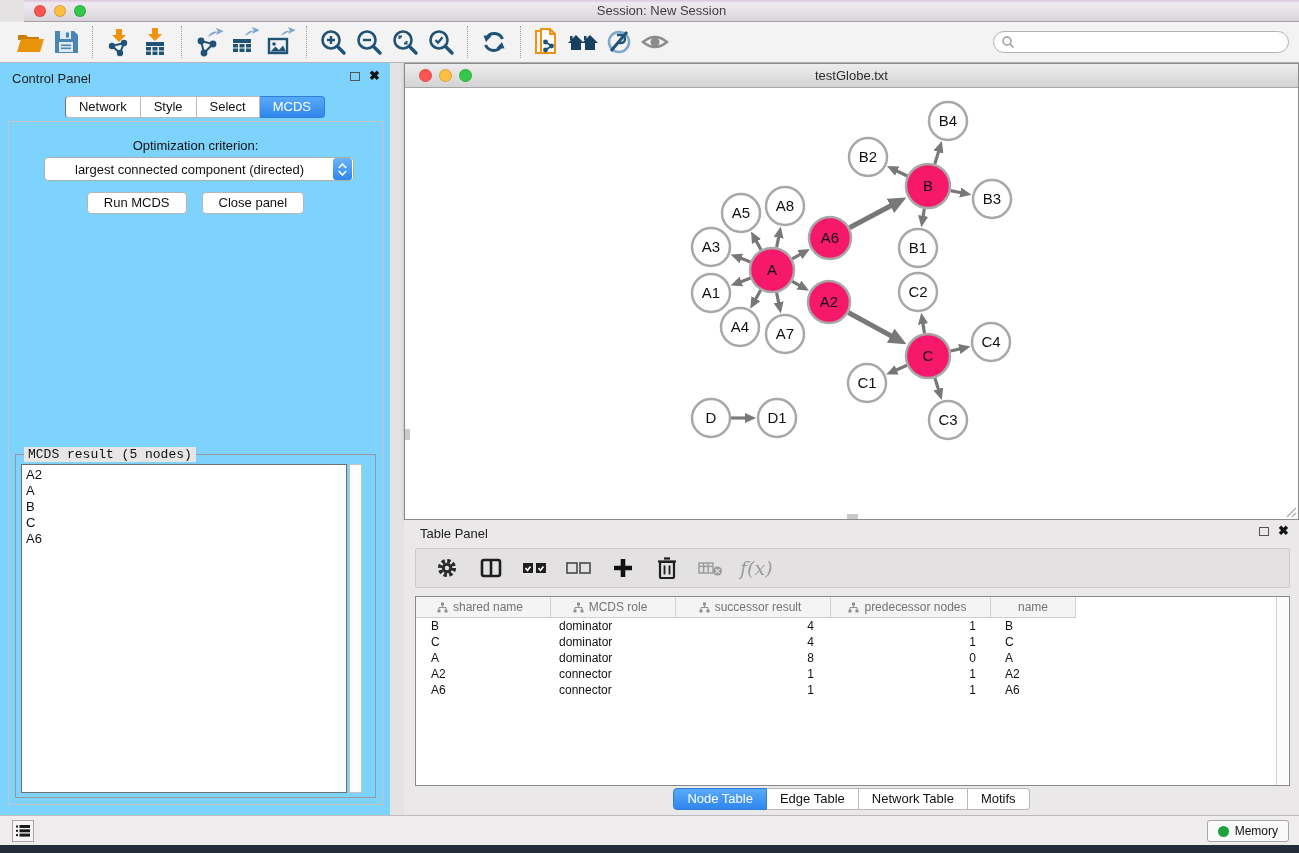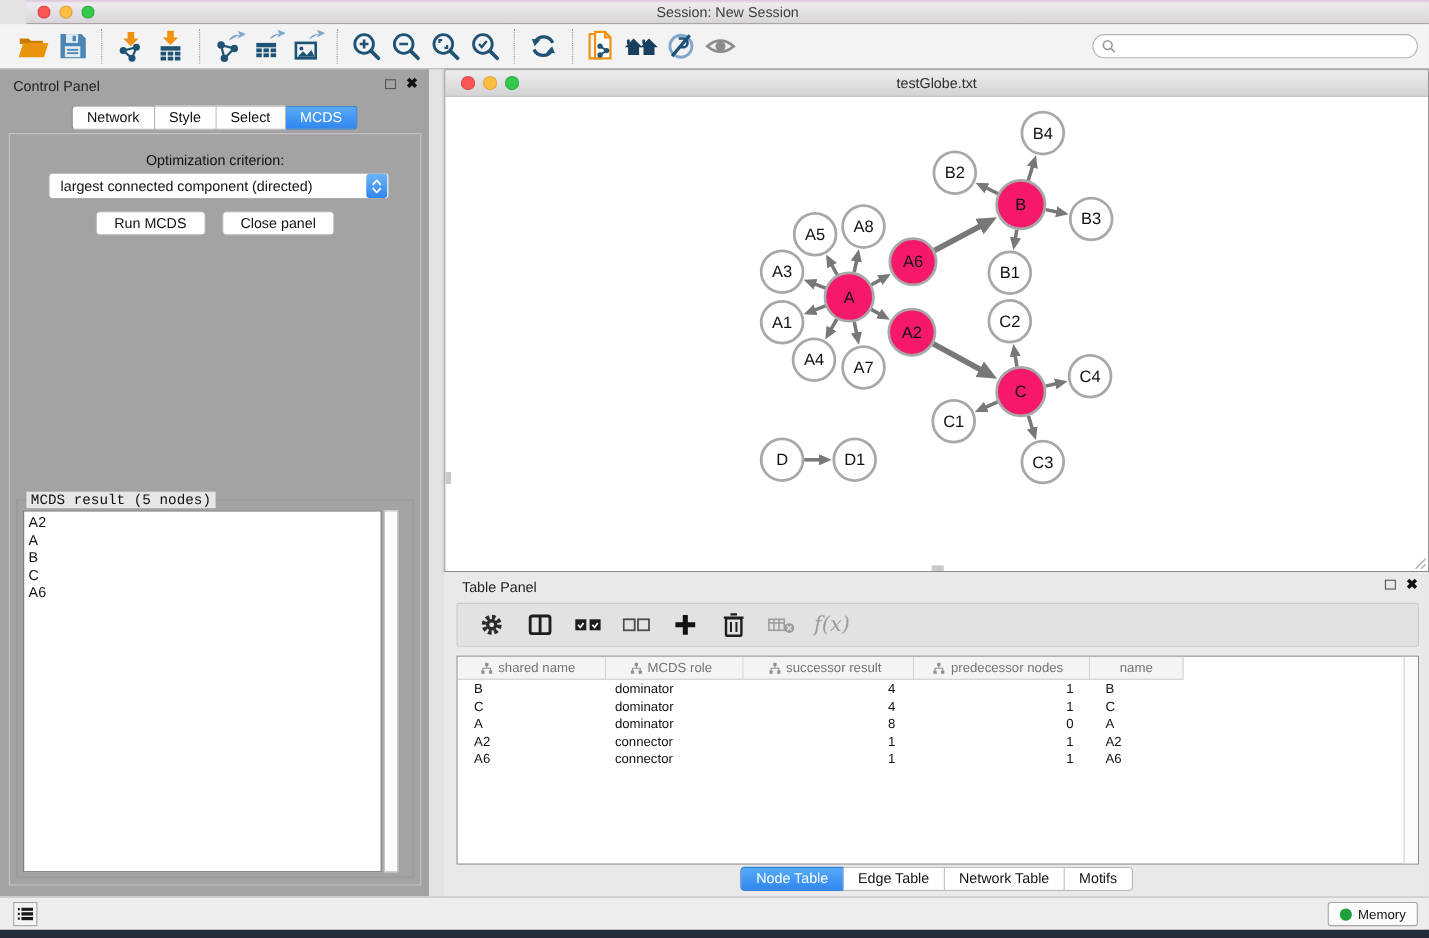--- a/index.html
+++ b/index.html
@@ -18,38 +18,38 @@
   
   .toolbar { position:absolute; left:0; top:22px; right:0; height:41px; background:#f4f3f3;
     border-bottom:1px solid #b6b4b4; display:flex; align-items:center; padding:0 10px 0 12px; }
   .tb-btn { width:36px; height:34px; display:flex; align-items:center; justify-content:center; border-radius:4px; }
   .tb-sep { width:0; height:32px; border-left:1px dotted #9a9a9a; margin:0 8px; }
   .searchbox { margin-left:auto; width:296px; height:22px; background:#fff; border:1px solid #b3b3b3;
     border-radius:12px; display:flex; align-items:center; padding-left:7px; }
   .searchbox input { border:none; outline:none; flex:1; height:18px; font-size:12px; background:transparent; }
 
   
-  .control-panel { position:absolute; left:0; top:63px; width:390px; height:752px; background:#a3a3a3; }
+  .control-panel { position:absolute; left:0; top:63px; width:390px; height:752px; background:#7dd3fc; }
   .panel-head { position:absolute; left:12px; top:8px; font-size:13px; color:#222; }
   .panel-ctrls { position:absolute; right:10px; top:8px; display:flex; gap:9px; align-items:center; }
   .float-box { width:10px; height:9px; border:1.5px solid #555; background:transparent; }
   .close-x { font-size:13px; font-weight:bold; color:#111; line-height:10px; }
 
   .seg { display:flex; }
   .seg-btn { height:22px; line-height:20px; padding:0 13px; font-size:13px; color:#111; background:#fff;
     border:1px solid #b9b7b7; border-left:none; }
   .seg-btn:first-child { border-left:1px solid #737373; border-radius:4px 0 0 4px; }
   .seg-btn:last-child { border-radius:0 4px 4px 0; }
   .seg-btn.active { background:linear-gradient(180deg,#58aaf8,#2f86ee); color:#fff; border-color:#2f7fd8; }
   .cp-tabs { position:absolute; left:0; right:0; top:33px; display:flex; justify-content:center; }
 
   .cp-content { position:absolute; left:8px; right:7px; top:58px; bottom:10px; border:1px solid #c6c4c4; }
   .opt-label { position:absolute; left:0; right:0; top:16px; text-align:center; font-size:13px; color:#111; }
   .dropdown { position:absolute; left:35px; right:28px; top:35px; height:24px; background:#fff;
-    border:1px solid #adadad; border-radius:4px; display:flex; align-items:center; }
+    border:1px solid #adadad; border-radius:4px; display:flex; align-items:center;padding-left:20px; }
   .dropdown .val { flex:1; font-size:13px; color:#111; padding-left:10px; white-space:nowrap; }
   .dd-stepper { width:19px; height:22px; margin-right:1px; border-radius:3px;
     background:linear-gradient(180deg,#6cb4f9,#2f86ee); display:flex; flex-direction:column;
     align-items:center; justify-content:center; gap:1px; }
   .dd-stepper svg { display:block; }
   .cp-buttons { position:absolute; left:0; right:0; top:70px; display:flex; justify-content:center; gap:15px; }
   .push-btn { height:22px; padding:0 16px; font-size:13px; color:#111; background:#fff;
     border:1px solid #b6b4b4; border-radius:4px; line-height:20px; }
 
   .groupbox { position:absolute; left:6px; right:6px; top:332px; bottom:6px; border:1px solid #9a9898; }

